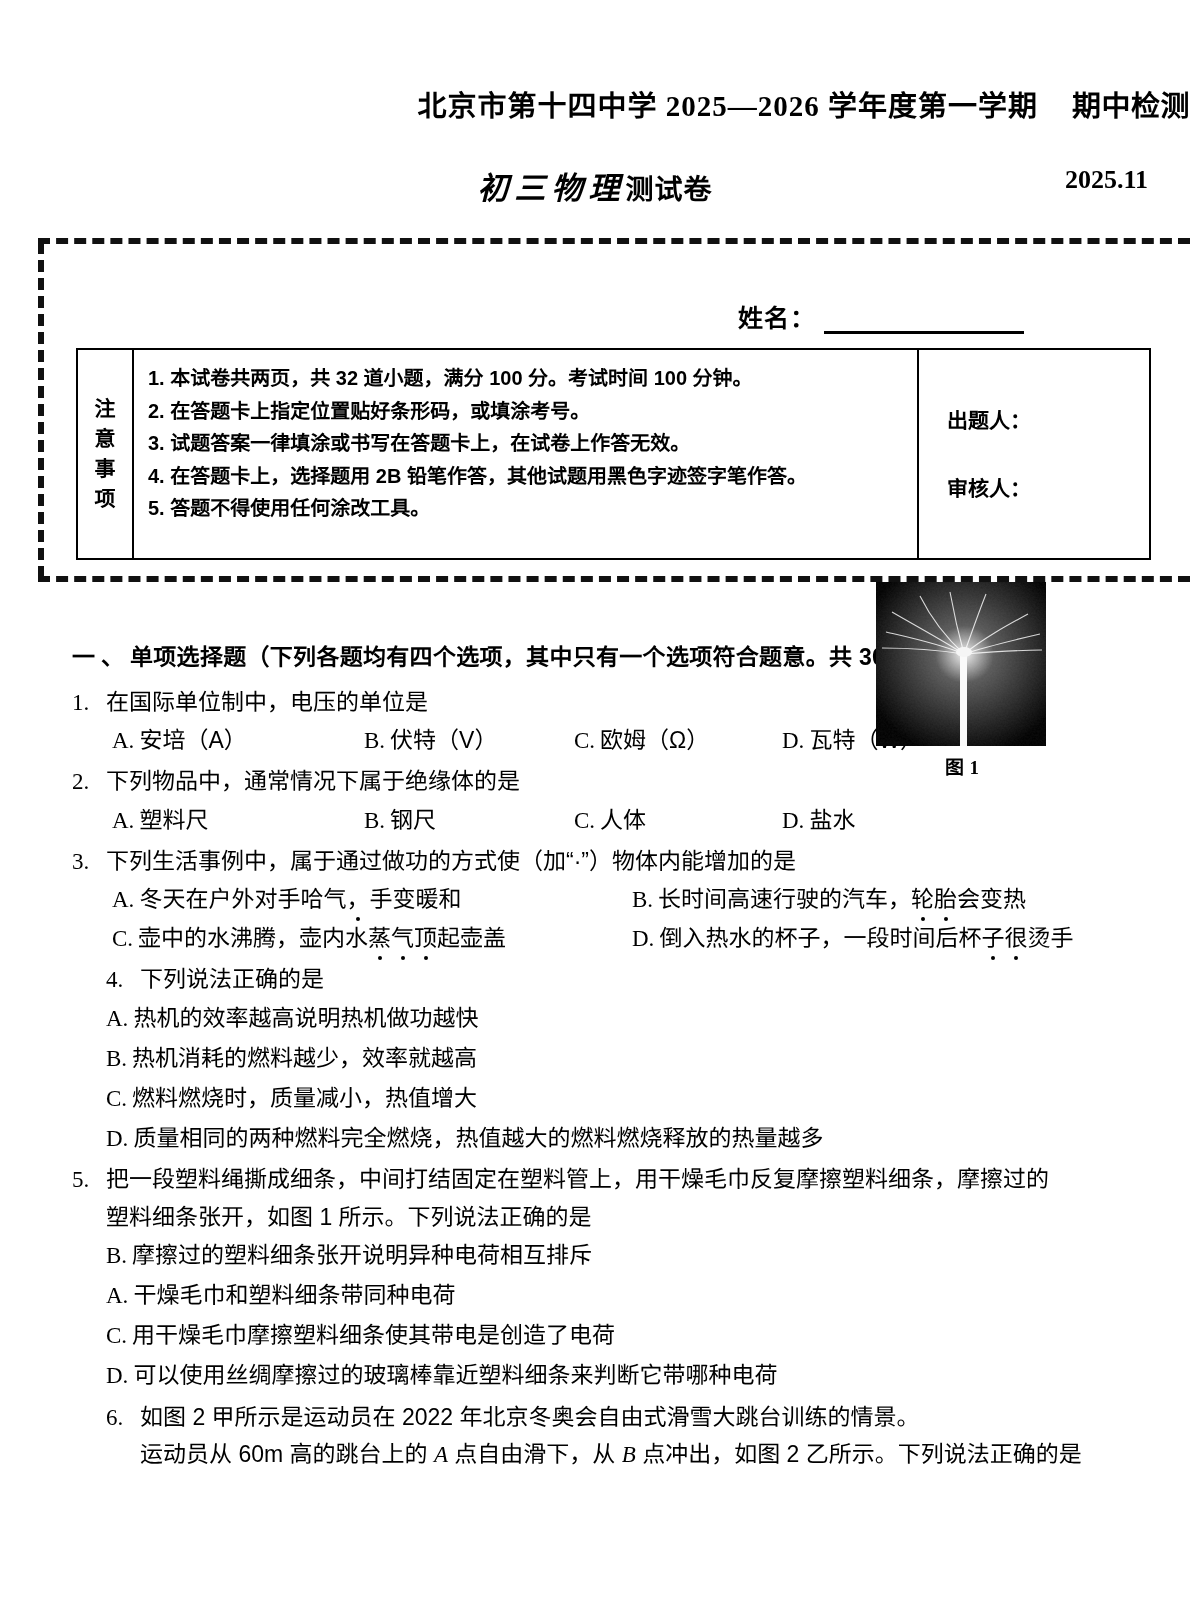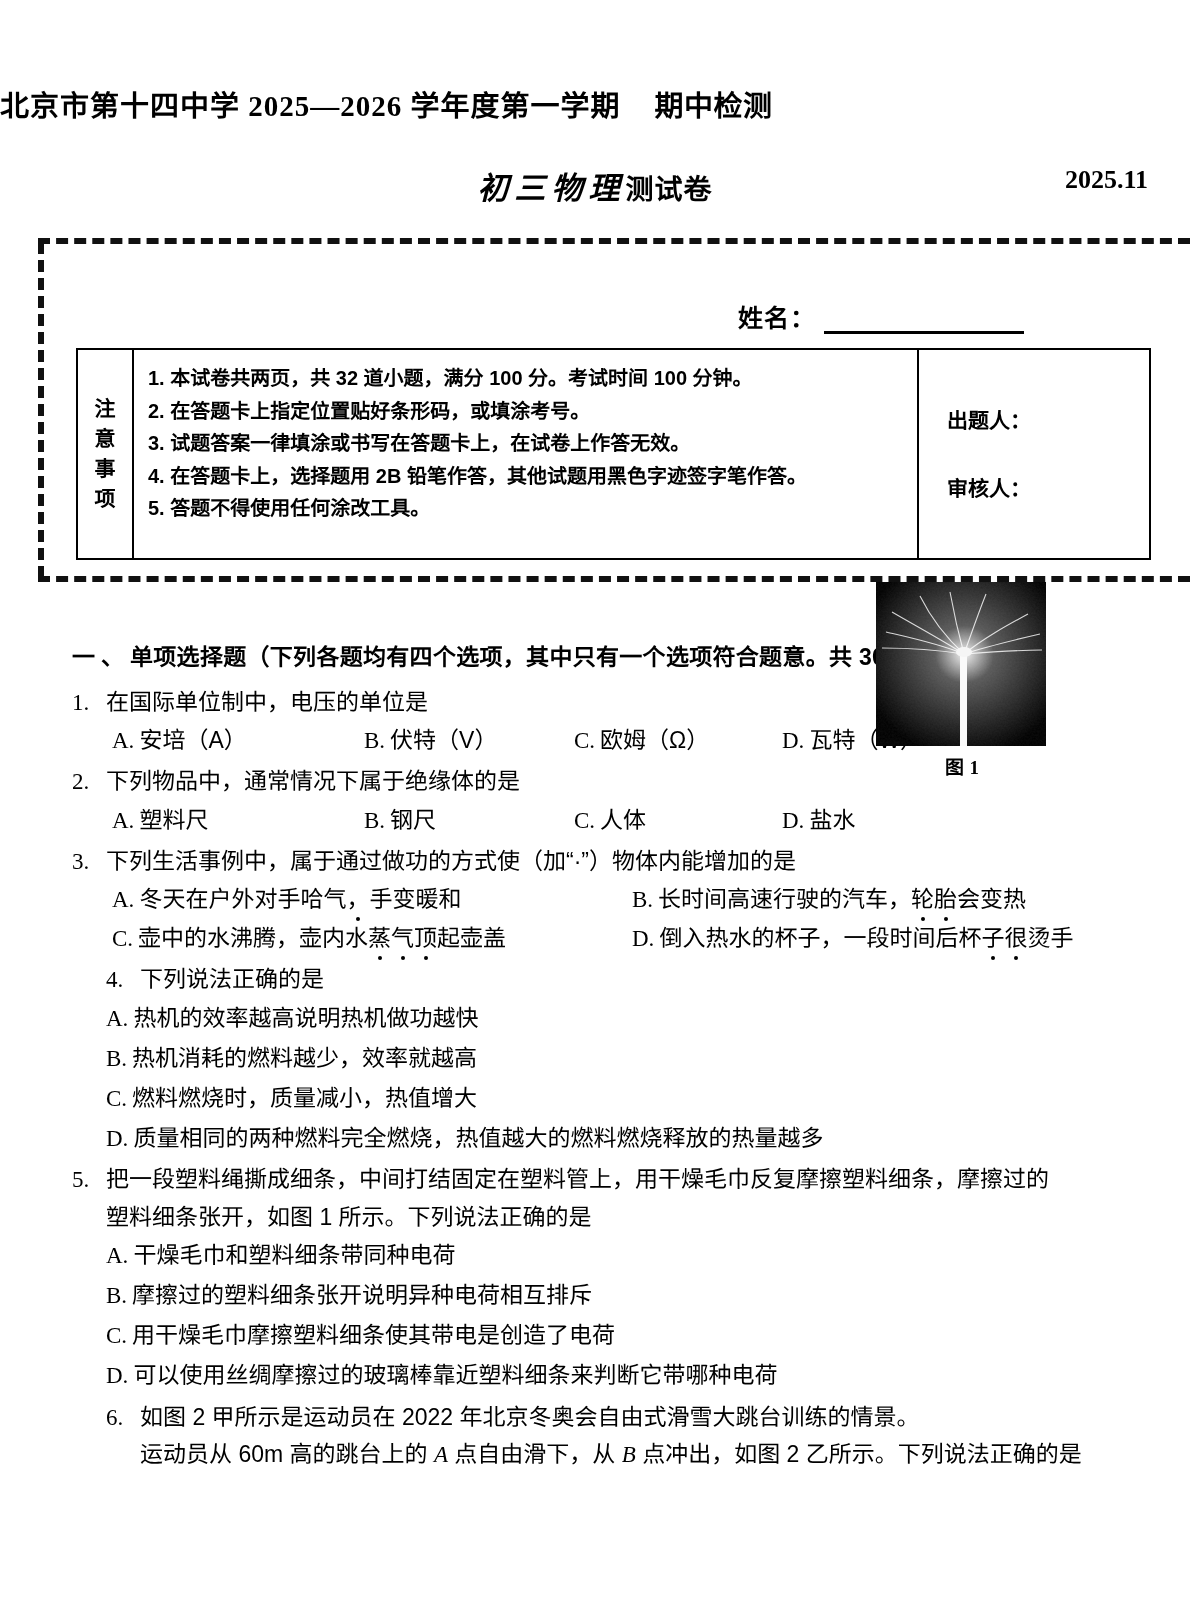--- a/index.html
+++ b/index.html
@@ -23,21 +23,21 @@
     height: 1604px;
     box-sizing: border-box;
   }
 
   
   .header-line-1 {
     position: absolute;
     left: 0;
     top: 82px;
     width: 1190px;
-    text-align: left;
+    text-align: right;
     font-size: 29px;
     font-weight: bold;
     letter-spacing: 0.5px;
     white-space: nowrap;
   }
   .header-line-1 .school { letter-spacing: 1px; }
   .header-line-1 .gap { display: inline-block; width: 34px; }
 
   .header-line-2 {
     position: absolute;
@@ -404,22 +404,22 @@
     <div class="question">
       <div class="q-stem">
         <span class="q-num">5.</span>
         <span class="q-text">把一段塑料绳撕成细条，中间打结固定在塑料管上，用干燥毛巾反复摩擦塑料细条，摩擦过的</span>
       </div>
       <div class="q-stem">
         <span class="q-num"></span>
         <span class="q-text">塑料细条张开，如图 1 所示。下列说法正确的是</span>
       </div>
       <div class="q-options opts-stack q-indent">
+        <span class="opt"><span class="olet">B.</span><span>摩擦过的塑料细条张开说明异种电荷相互排斥</span></span>
         <span class="opt"><span class="olet">A.</span><span>干燥毛巾和塑料细条带同种电荷</span></span>
-        <span class="opt"><span class="olet">B.</span><span>摩擦过的塑料细条张开说明异种电荷相互排斥</span></span>
         <span class="opt"><span class="olet">C.</span><span>用干燥毛巾摩擦塑料细条使其带电是创造了电荷</span></span>
         <span class="opt"><span class="olet">D.</span><span>可以使用丝绸摩擦过的玻璃棒靠近塑料细条来判断它带哪种电荷</span></span>
       </div>
     </div>
 
     <div class="question">
       <div class="q-stem q-indent">
         <span class="q-num">6.</span>
         <span class="q-text">如图 2 甲所示是运动员在 2022 年北京冬奥会自由式滑雪大跳台训练的情景。</span>
       </div>

